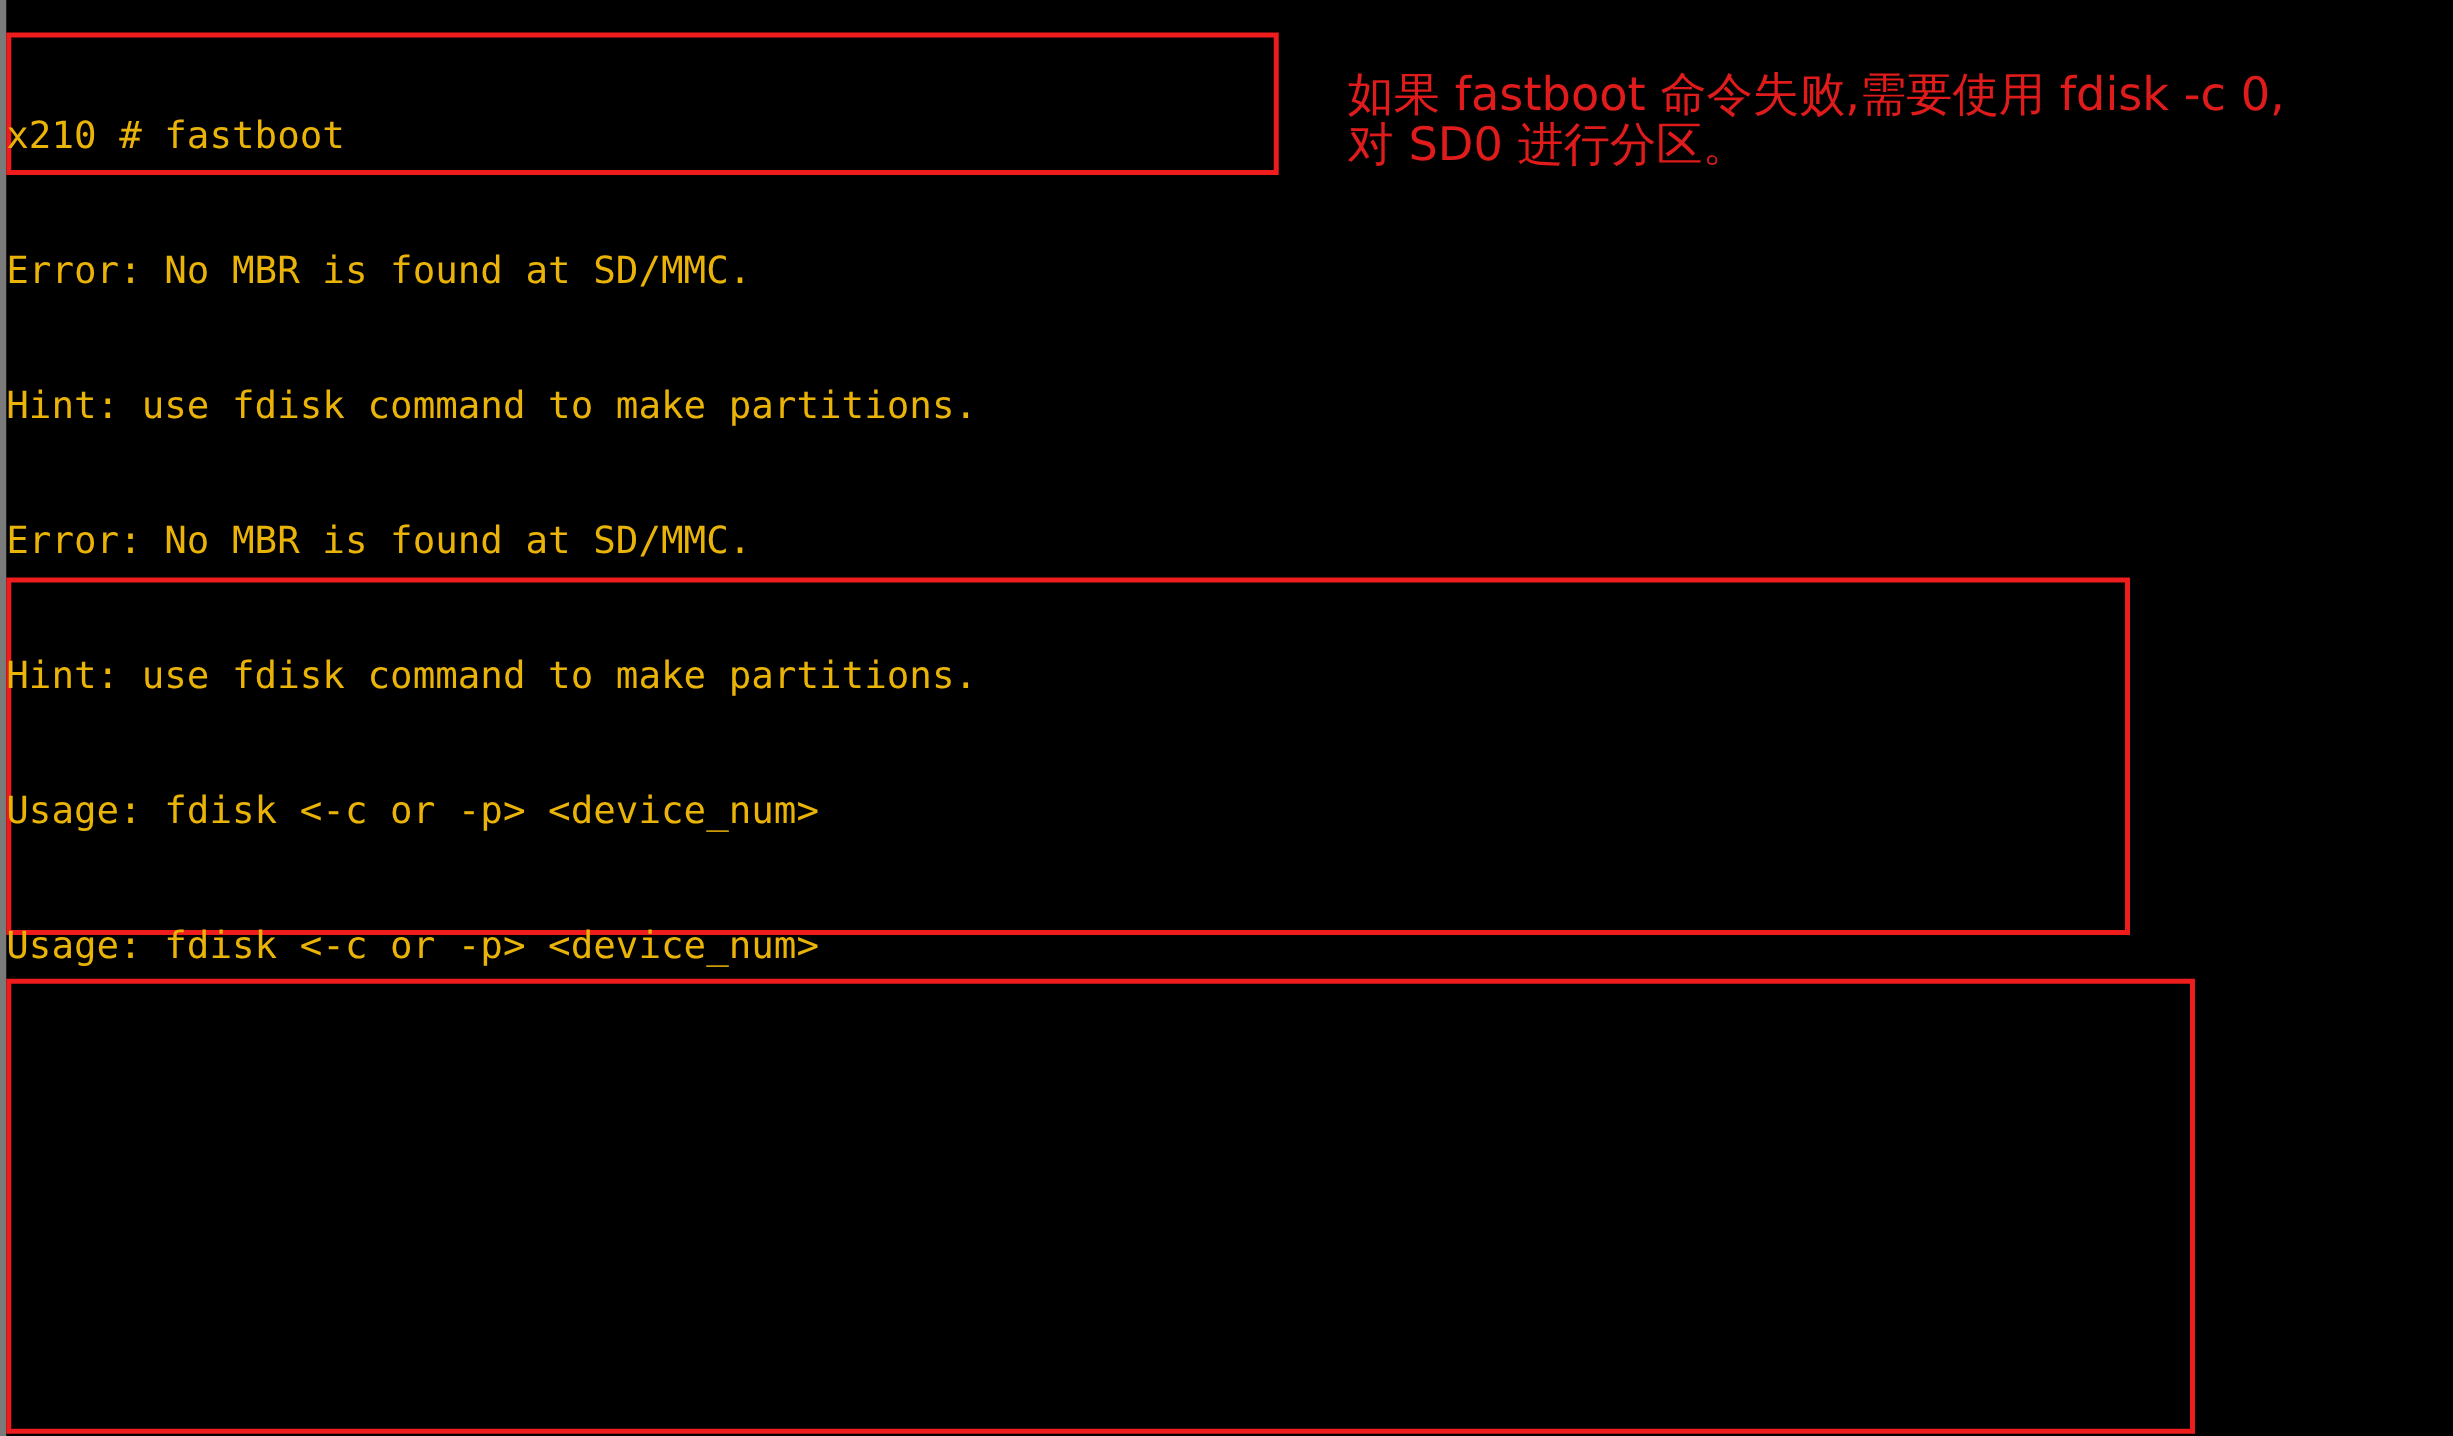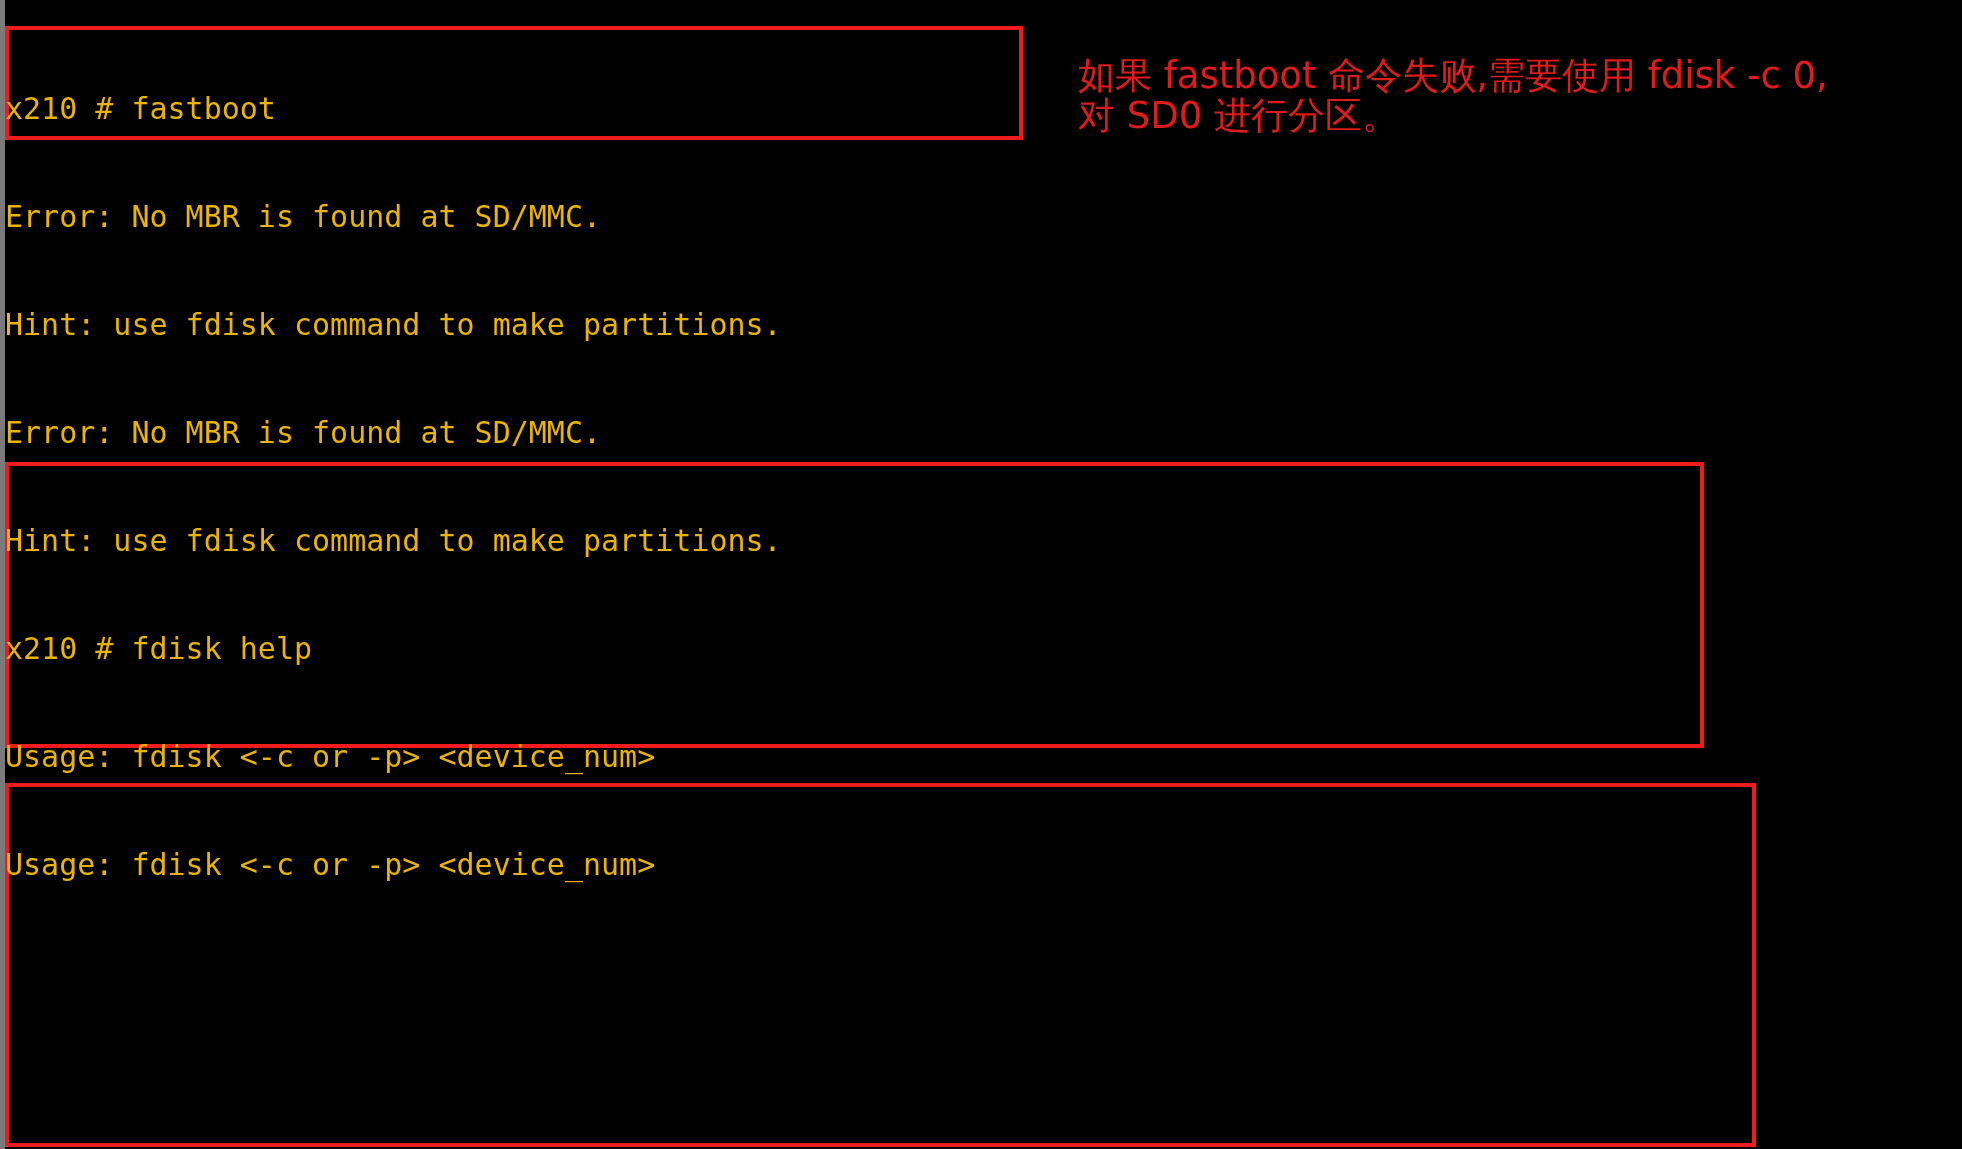--- a/index.html
+++ b/index.html
@@ -69,21 +69,20 @@
   <div class="redbox" style="left:5px; top:26px; width:1018px; height:114px;"></div>
   <div class="redbox" style="left:5px; top:462px; width:1699px; height:286px;"></div>
   <div class="redbox" style="left:5px; top:783px; width:1751px; height:364px;"></div>
 
   <div id="console">
     <div class="line">x210 # fastboot</div>
     <div class="line">Error: No MBR is found at SD/MMC.</div>
     <div class="line">Hint: use fdisk command to make partitions.</div>
     <div class="line">Error: No MBR is found at SD/MMC.</div>
     <div class="line">Hint: use fdisk command to make partitions.</div>
-    <div class="line">x210 # fdisk help</div>
     <div class="line">Usage: fdisk &lt;-c or -p&gt; &lt;device_num&gt;</div>
     <div class="line">Usage: fdisk &lt;-c or -p&gt; &lt;device_num&gt;</div>
     
     
     
     
     
     
     
     

